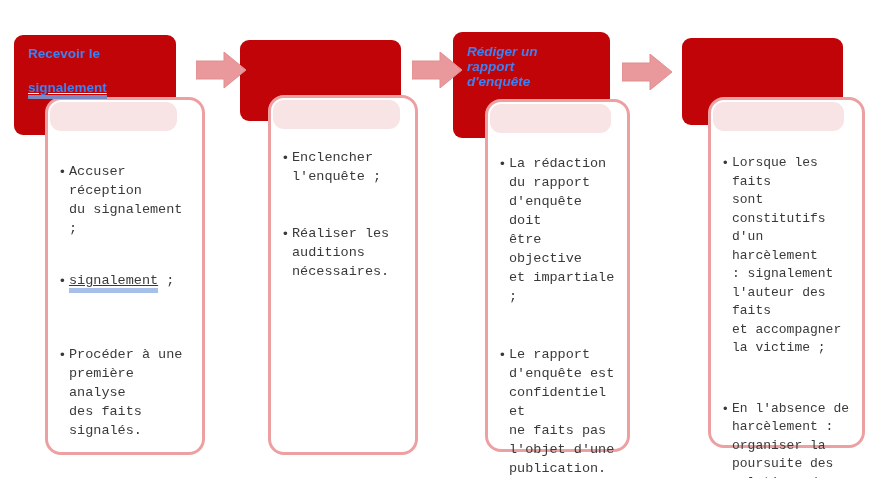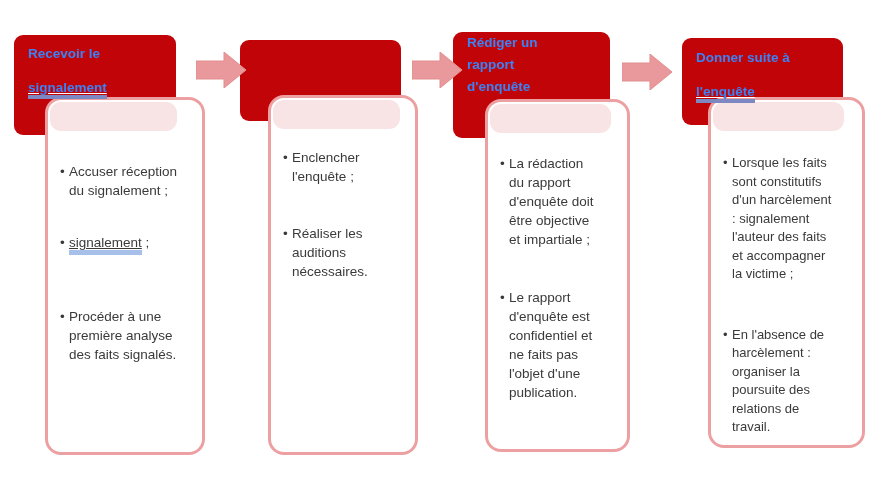--- a/index.html
+++ b/index.html
@@ -47,21 +47,21 @@
   .bb4 .band{width:131px;}
 
   
   .header-title{
     position:absolute;z-index:4;
     color:#3b82f6;font-weight:bold;font-size:13.5px;
     white-space:pre-line;
   }
   .ht1{left:28px;top:37px;line-height:34px;width:140px;}
   .ht2{left:253px;top:50px;line-height:22px;width:140px;}
-  .ht3{left:467px;top:32px;line-height:22px;width:134px;}
+  .ht3{left:467px;top:44px;line-height:15px;width:134px;font-style:italic;}
   .ht4{left:696px;top:41px;line-height:34px;width:140px;}
   .header-title .link{
     text-decoration:underline;
     text-decoration-color:#ffffff;
     border-bottom:4px solid #7d88c3;
   }
   .link:empty{border:none;}
 
   
   .bullets{
@@ -73,21 +73,21 @@
   .bb2 .bullets{padding-top:50px;}
   .bb3 .bullets{padding-top:52px;}
   .bb4 .bullets{padding-top:54px;font-size:13px;line-height:18.5px;}
   .bb1 .bullet:nth-child(2){margin-top:33px;}
   .bb1 .bullet:nth-child(3){margin-top:55px;}
   .bb2 .bullet:nth-child(2){margin-top:38px;}
   .bb3 .bullet:nth-child(2){margin-top:39px;}
   .bb4 .bullet:nth-child(2){margin-top:42px;}
   .bullet{display:flex;}
   .marker{flex:none;width:9px;}
-  .btext{flex:1;white-space:pre-line;}
+  .btext{flex:1;white-space:pre-line;font-family:Liberation Mono, monospace;}
   .btext .link{
     text-decoration:underline;
     border-bottom:5px solid #a6c0ea;
   }
 
   
   .arrow{position:absolute;z-index:3;width:50px;height:36px;}
   .ar1{left:196px;top:52px;}
   .ar2{left:412px;top:52px;}
   .ar3{left:622px;top:54px;}
@@ -203,16 +203,14 @@
           <span class="marker">•</span>
           <span class="btext"><span>En l'absence de
 harcèlement :
 organiser la
 poursuite des
 relations de
 travail.</span><span class="link"></span><span></span></span>
         </div>
     </div>
   </div>
-  <div class="header-title ht4"><span>Donner suite à
-</span><span class="link">l'enquête</span><span></span></div>
 
 </div>
 
 </body></html>

